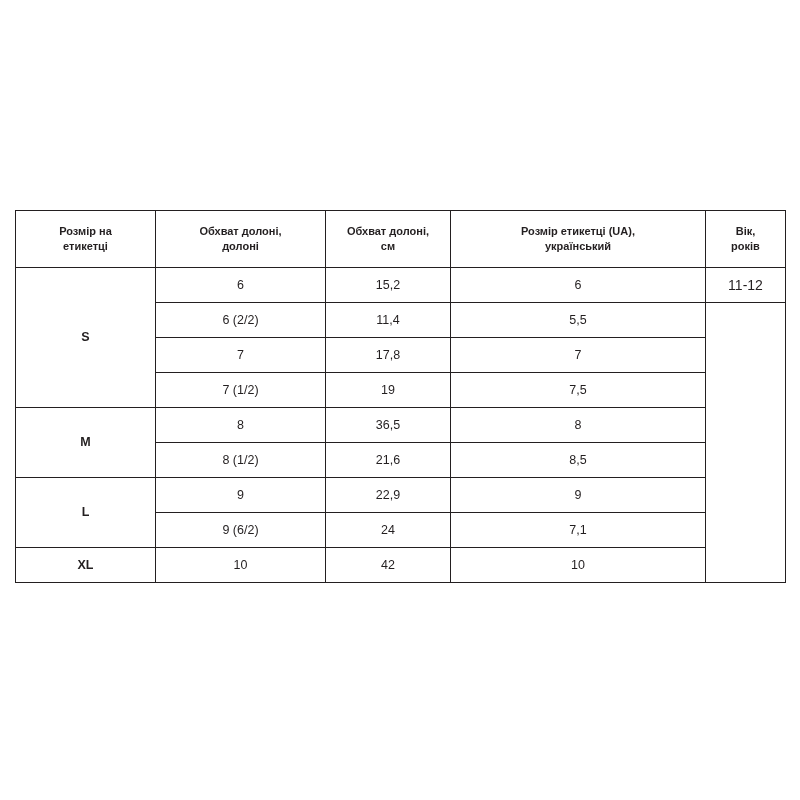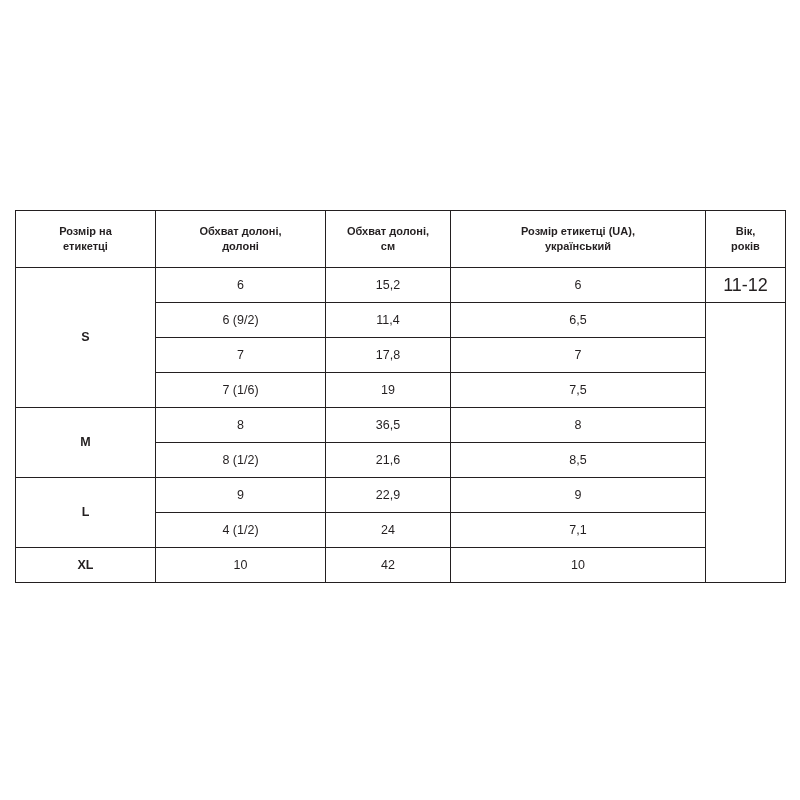--- a/index.html
+++ b/index.html
@@ -48,21 +48,21 @@
     font-size: 11px;
   }
   table.size-table thead th .hdr-line {
     display: block;
   }
   table.size-table td.label {
     font-weight: bold;
     font-size: 12.5px;
   }
   table.size-table td.age {
-    font-size: 18px;
+    font-size: 14px;
   }
   
   table.size-table td.blank-merge {
     border-top: 1px solid #231f20;
     border-bottom: 1px solid #231f20;
   }
 </style>
 </head>
 <body>
 
@@ -102,32 +102,32 @@
     <tbody>
 
       <tr>
         <td class="label" rowspan="4">S</td>
         <td>6</td>
         <td>15,2</td>
         <td>6</td>
         <td class="age">11-12</td>
       </tr>
       <tr>
-        <td>6 (9/2)</td>
+        <td>6 (2/2)</td>
         <td>11,4</td>
-        <td>6,5</td>
+        <td>5,5</td>
         <td class="age blank-merge" rowspan="8"></td>
       </tr>
       <tr>
         <td>7</td>
         <td>17,8</td>
         <td>7</td>
       </tr>
       <tr>
-        <td>7 (1/6)</td>
+        <td>7 (1/2)</td>
         <td>19</td>
         <td>7,5</td>
       </tr>
 
       <tr>
         <td class="label" rowspan="2">M</td>
         <td>8</td>
         <td>36,5</td>
         <td>8</td>
       </tr>
@@ -137,21 +137,21 @@
         <td>8,5</td>
       </tr>
 
       <tr>
         <td class="label" rowspan="2">L</td>
         <td>9</td>
         <td>22,9</td>
         <td>9</td>
       </tr>
       <tr>
-        <td>4 (1/2)</td>
+        <td>9 (6/2)</td>
         <td>24</td>
         <td>7,1</td>
       </tr>
 
       <tr>
         <td class="label">XL</td>
         <td>10</td>
         <td>42</td>
         <td>10</td>
       </tr>

